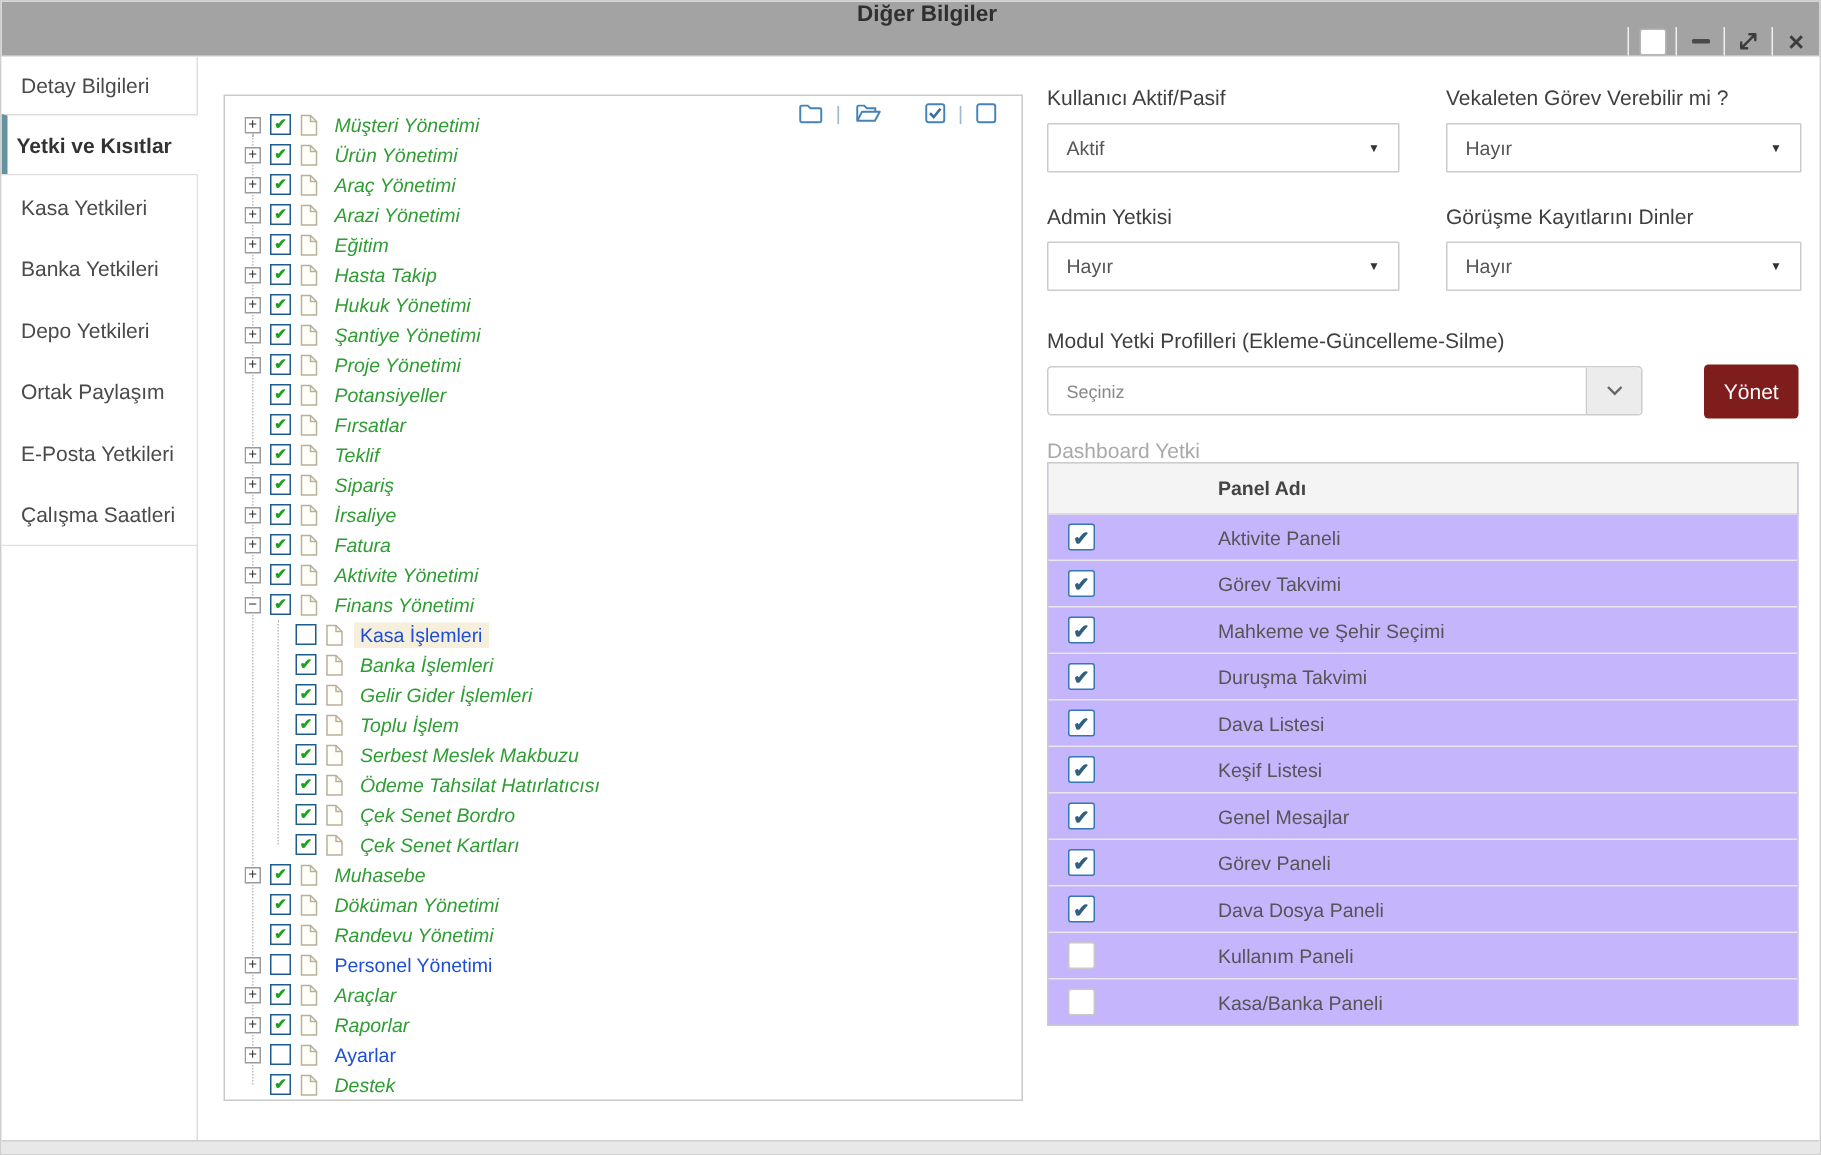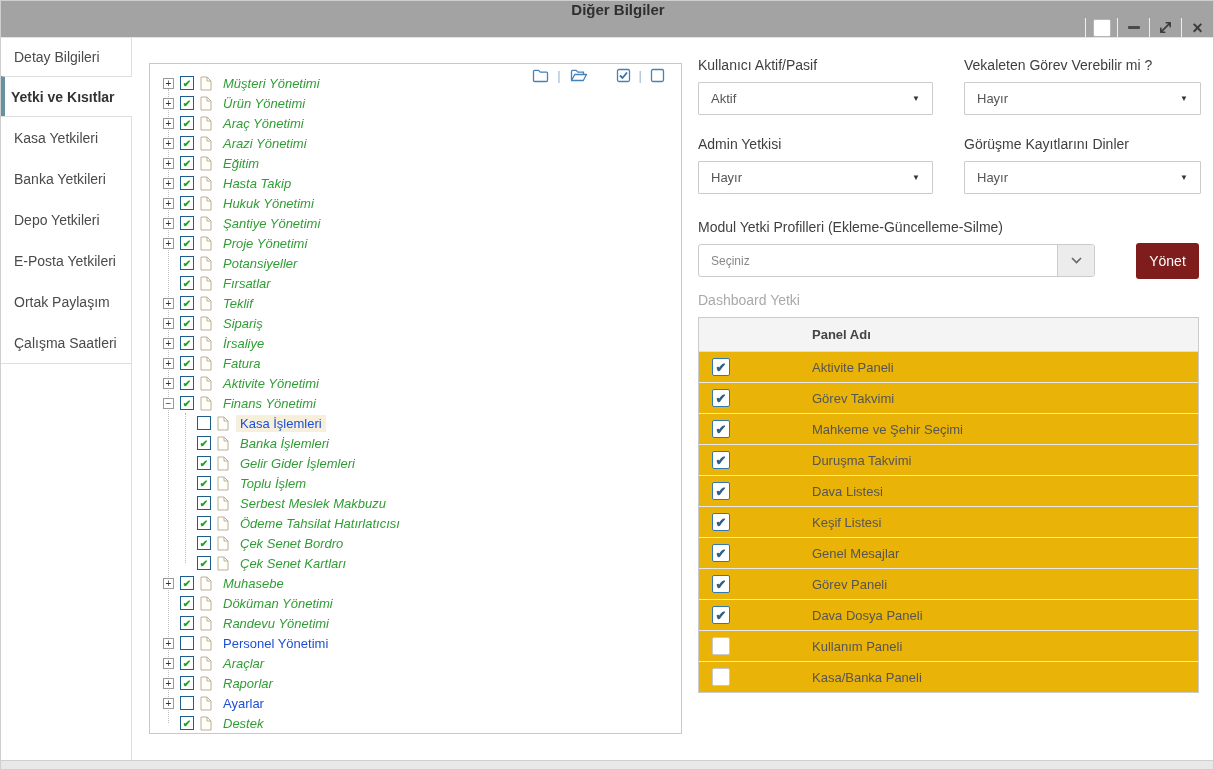--- a/index.html
+++ b/index.html
@@ -50,21 +50,21 @@
   .flabel{font-size:14px;color:#3f3f3f;margin-bottom:9px;white-space:nowrap;}
   .select{height:33px;box-sizing:border-box;border:1px solid #cbcbcb;border-radius:1px;display:flex;align-items:center;justify-content:space-between;padding:0 12px;font-size:13px;color:#555;background:#fff;cursor:pointer;}
   .caret{font-size:8px;color:#333;}
   .mod-label{font-size:14px;color:#3f3f3f;margin-top:25px;white-space:nowrap;}
   .mod-row{display:flex;align-items:flex-start;margin-top:9px;}
   .combo{width:397px;height:33px;box-sizing:border-box;border:1px solid #cbcbcb;border-radius:3px;display:flex;background:#fff;cursor:pointer;}
   .combo-text{flex:1;display:flex;align-items:center;padding-left:12px;font-size:12px;color:#888;}
   .combo-addon{width:36px;background:#ececec;border-left:1px solid #cbcbcb;border-radius:0 3px 3px 0;display:flex;align-items:center;justify-content:center;cursor:pointer;}
   .manage-btn{margin-left:41px;margin-top:-1px;width:63px;height:36px;background:#7f1d1d;color:#fff;font-size:14px;border:none;border-radius:3px;cursor:pointer;font-family:"Liberation Sans",sans-serif;}
   .dash-title{text-align:left;font-size:14px;color:#a9a9a9;margin-top:13px;}
-  .dash-table{margin-top:9px;width:501px;box-sizing:border-box;border:1px solid #cbcbcb;background:#eab308;}
+  .dash-table{width:501px;box-sizing:border-box;border:1px solid #cbcbcb;background:#c4b5fd;}
   .dash-head{height:33px;background:#f4f4f4;border-bottom:1px solid #ddd;display:flex;align-items:center;font-size:13px;font-weight:bold;color:#444;}
   .dash-head span{margin-left:113px;}
   .dash-row{height:30px;display:flex;align-items:center;border-bottom:1px solid #e8e8e8;font-size:13px;color:#555;}
   .dash-row:last-child{border-bottom:none;}
   .dash-check{width:18px;height:18px;box-sizing:border-box;border:1px solid #c9c9c9;border-radius:2px;background:#fff;margin-left:13px;display:flex;align-items:center;justify-content:center;font-size:13px;font-weight:bold;color:#2f5f82;cursor:pointer;}
   .dash-check.on{border-color:#3378b3;}
   .dash-name{margin-left:82px;}
 
   
   .footer{position:absolute;left:0;right:0;bottom:0;height:8px;background:#e8e8e8;border-top:1px solid #cfcfcf;}
@@ -107,24 +107,24 @@
         <div class="side-tab">
           <span>Kasa Yetkileri</span>
         </div>
         <div class="side-tab">
           <span>Banka Yetkileri</span>
         </div>
         <div class="side-tab">
           <span>Depo Yetkileri</span>
         </div>
         <div class="side-tab">
+          <span>Ortak Paylaşım</span>
+        </div>
+        <div class="side-tab">
           <span>E-Posta Yetkileri</span>
-        </div>
-        <div class="side-tab">
-          <span>Ortak Paylaşım</span>
         </div>
         <div class="side-tab">
           <span>Çalışma Saatleri</span>
         </div>
       </div>
   </div>
 
   <div class="tree-panel">
     <div class="tree-toolbar">
       <span class="tt-icon">

